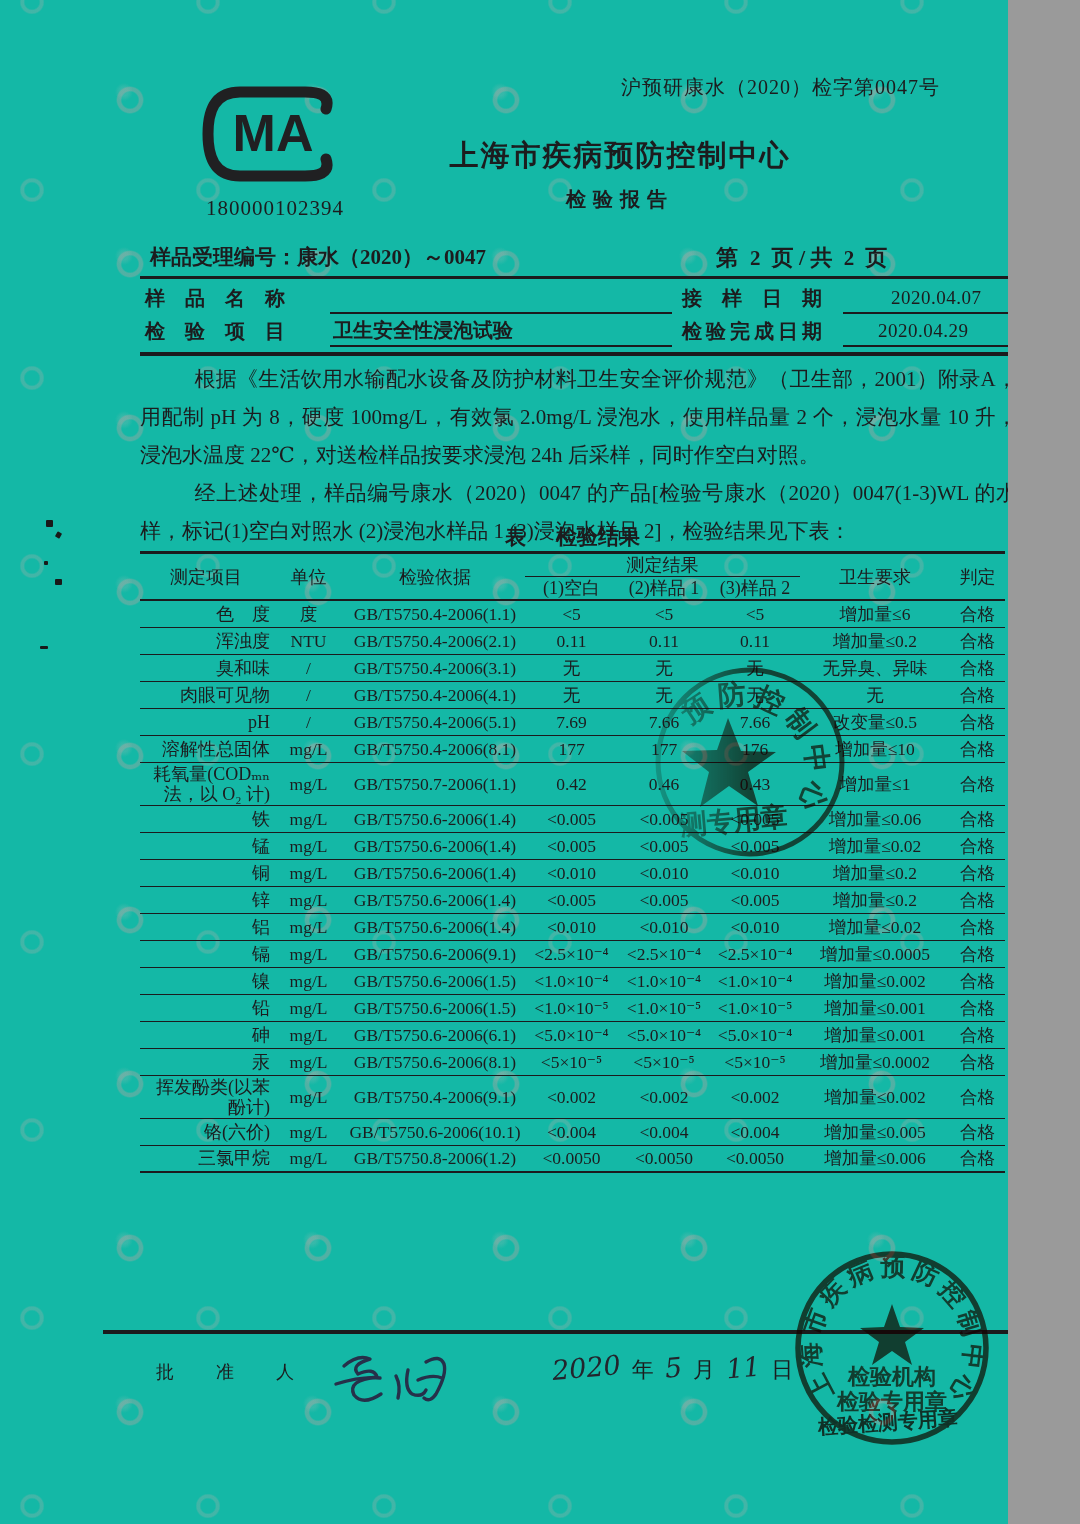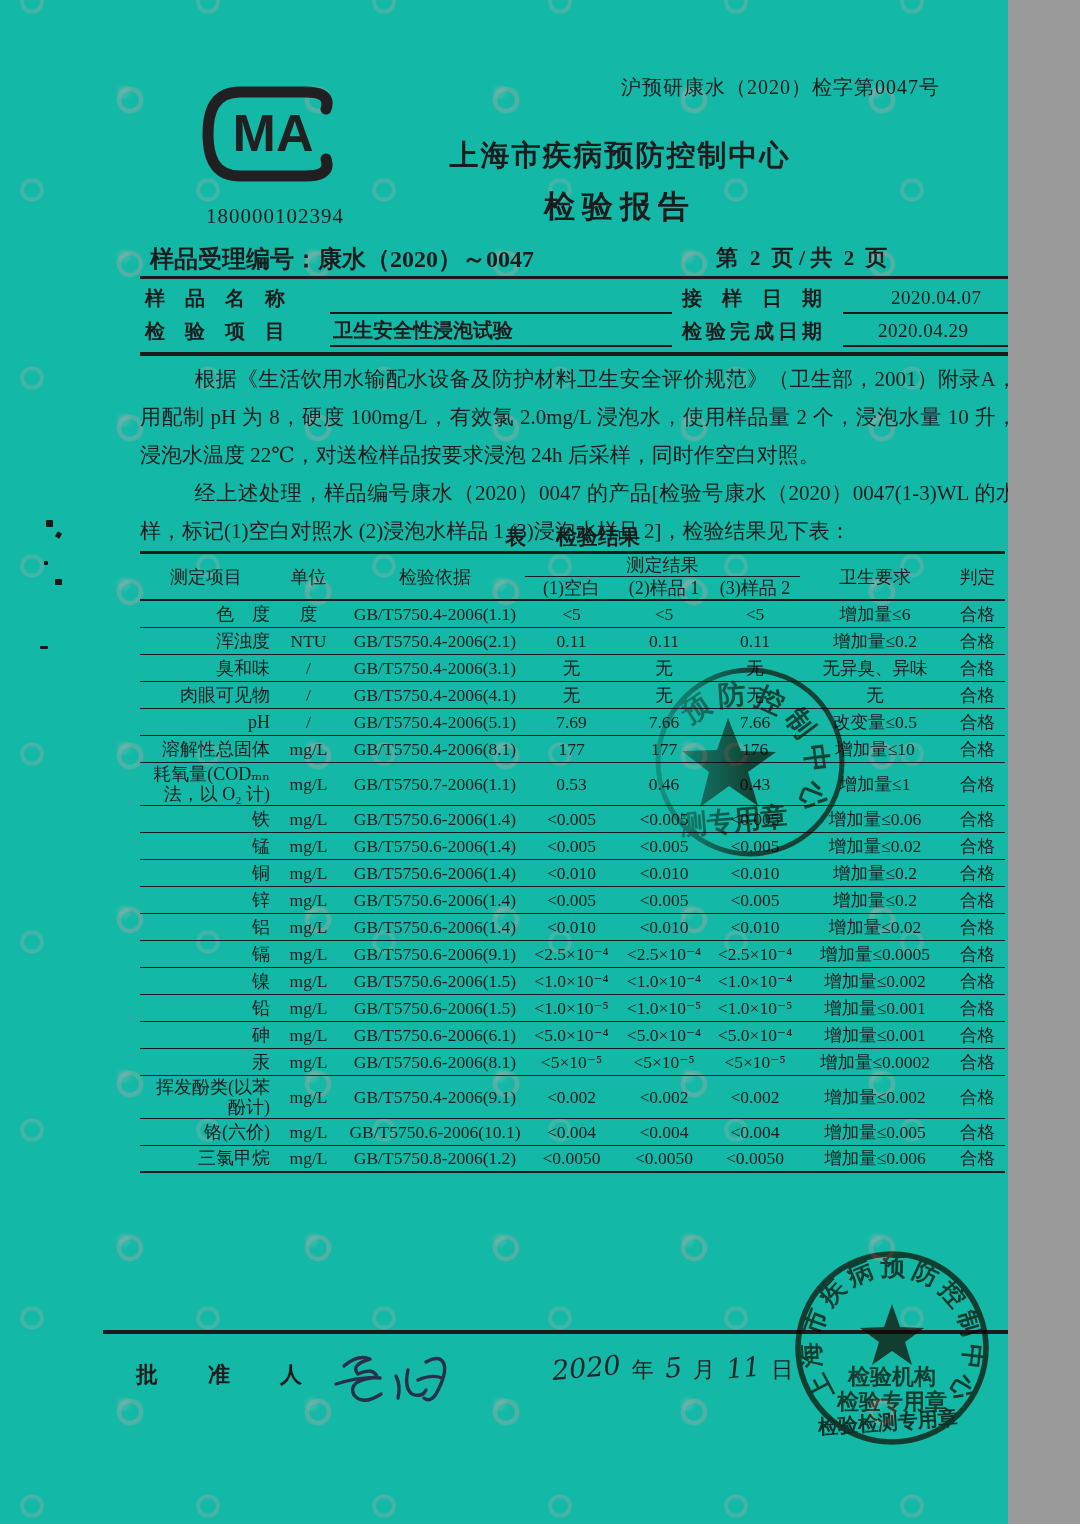--- a/index.html
+++ b/index.html
@@ -14,25 +14,25 @@
     background-image:
       radial-gradient(circle, rgba(224,160,160,0) 8px, rgba(224,160,160,.30) 9.5px, rgba(224,160,160,.30) 12.5px, rgba(224,160,160,0) 14px),
       radial-gradient(circle, rgba(228,170,170,0) 7px, rgba(228,170,170,.22) 8.5px, rgba(228,170,170,.22) 11px, rgba(228,170,170,0) 12.5px),
       radial-gradient(circle, rgba(234,190,190,.16) 0px, rgba(234,190,190,.16) 4px, rgba(234,190,190,0) 9px);
     background-size:188px 164px, 176px 188px, 188px 164px;
     background-position:36px 18px, 120px 96px, 30px 10px;
   }
   .abs{position:absolute; z-index:1;}
   .ref-no{top:74px; right:68px; font-size:20px; letter-spacing:1px;}
   .cma{left:200px; top:84px; width:150px; text-align:center;}
-  .cma-num{font-size:21px; margin-top:16px; letter-spacing:1px;}
+  .cma-num{font-size:21px; margin-top:8px; letter-spacing:1px;}
   .titles{left:390px; top:136px; width:460px; text-align:center;
     font-family:"Liberation Sans","DejaVu Sans",sans-serif; font-weight:bold;}
   .org-title{font-size:29px; letter-spacing:2px;}
-  .report-title{font-size:31px; letter-spacing:7px; margin-top:10px;}
+  .report-title{font-size:20px; letter-spacing:7px; margin-top:10px;}
   .lbl{font-weight:bold; font-size:20px;}
   .val-hei{font-family:"Liberation Sans","DejaVu Sans",sans-serif; font-weight:bold; font-size:20px;}
   .val-date{font-size:19px; letter-spacing:.5px;}
   .hline{background:#1b1b1d; z-index:1;}
   .paras{left:140px; top:360px; width:877px; font-size:21px; line-height:38px; text-align:justify;}
   .paras p{margin:0; text-indent:2.6em;}
   .tbl-caption{left:140px; top:523px; width:865px; text-align:center; font-size:21px; font-weight:bold;}
   .tbl-caption .gap{display:inline-block; width:30px;}
   table.results{left:140px; top:551px; border-collapse:collapse; table-layout:fixed;
     width:865px; border-top:3px solid #1b1b1d; z-index:1; position:absolute;}
@@ -41,21 +41,21 @@
     padding:1px 2px; font-weight:normal; font-size:17.5px; line-height:20px;
     overflow:hidden;
   }
   .results thead th{font-size:18px;}
   .results th.hb{border-bottom:2.2px solid #1b1b1d;}
   .results th.hm{border-bottom:1.5px solid #1b1b1d;}
   .results tbody tr{height:27px;}
   .results tbody td:first-child{font-size:18px;text-align:right;}
   .results tbody tr:last-child td{border-bottom-width:2.5px;}
   .footer-line{left:103px; top:1330px; width:910px; height:3.5px;}
-  .approver{left:136px; top:1360px; font-size:22px; font-weight:bold; letter-spacing:2px;}
+  .approver{left:156px; top:1360px; font-size:18px; font-weight:normal; letter-spacing:2px;}
   .date-block{left:552px; top:1352px; font-size:22px; white-space:nowrap;}
   .hw{display:inline-block; font-style:italic; font-size:27px; color:#23242c;
       transform:rotate(-5deg); font-family:"DejaVu Serif",serif;}
   .dchar{display:inline-block; margin:0 11px; font-size:22px;}
   .stamp{z-index:4; mix-blend-mode:multiply;}
   .speck{position:absolute; background:#191919; z-index:2; border-radius:1px;}
 </style>
 </head>
 <body>
 
@@ -69,21 +69,21 @@
       <text x="73" y="67" text-anchor="middle" font-family="Liberation Sans, DejaVu Sans, sans-serif" font-weight="bold" font-size="52" fill="#202022">MA</text>
     </svg>
     <div class="cma-num">180000102394</div>
   </div>
 
   <div class="abs titles">
     <div class="org-title">上海市疾病预防控制中心</div>
     <div class="report-title">检验报告</div>
   </div>
 
-  <div class="abs" style="left:150px; top:243px; font-size:24px; font-weight:bold;">
+  <div class="abs" style="left:150px; top:243px; font-size:21px; font-weight:bold;">
     <span>样品受理编号：</span><span>康水（2020）～0047</span>
   </div>
   <div class="abs" style="left:716px; top:243px; font-size:21px; font-weight:bold;">
     <span class="dchar" style="margin:0 12px 0 0;">第</span><span>2</span><span class="dchar">页 / 共</span><span>2</span><span class="dchar" style="margin-right:0;">页</span>
   </div>
   <div class="abs hline" style="left:140px; top:276px; width:875px; height:3px;"></div>
 
   <div class="abs lbl" style="left:145px; top:285px;">样　品　名　称</div>
   <div class="abs lbl" style="left:682px; top:285px;">接　样　日　期</div>
   <div class="abs val-date" style="left:891px; top:287px;">2020.04.07</div>
@@ -192,21 +192,21 @@
           <td>177</td>
           <td>177</td>
           <td>176</td>
           <td>增加量≤10</td>
           <td>合格</td>
         </tr>
         <tr>
           <td>耗氧量(CODₘₙ法，以 O₂ 计)</td>
           <td>mg/L</td>
           <td>GB/T5750.7-2006(1.1)</td>
-          <td>0.53</td>
+          <td>0.42</td>
           <td>0.46</td>
           <td>0.43</td>
           <td>增加量≤1</td>
           <td>合格</td>
         </tr>
         <tr>
           <td>铁</td>
           <td>mg/L</td>
           <td>GB/T5750.6-2006(1.4)</td>
           <td>&lt;0.005</td>

